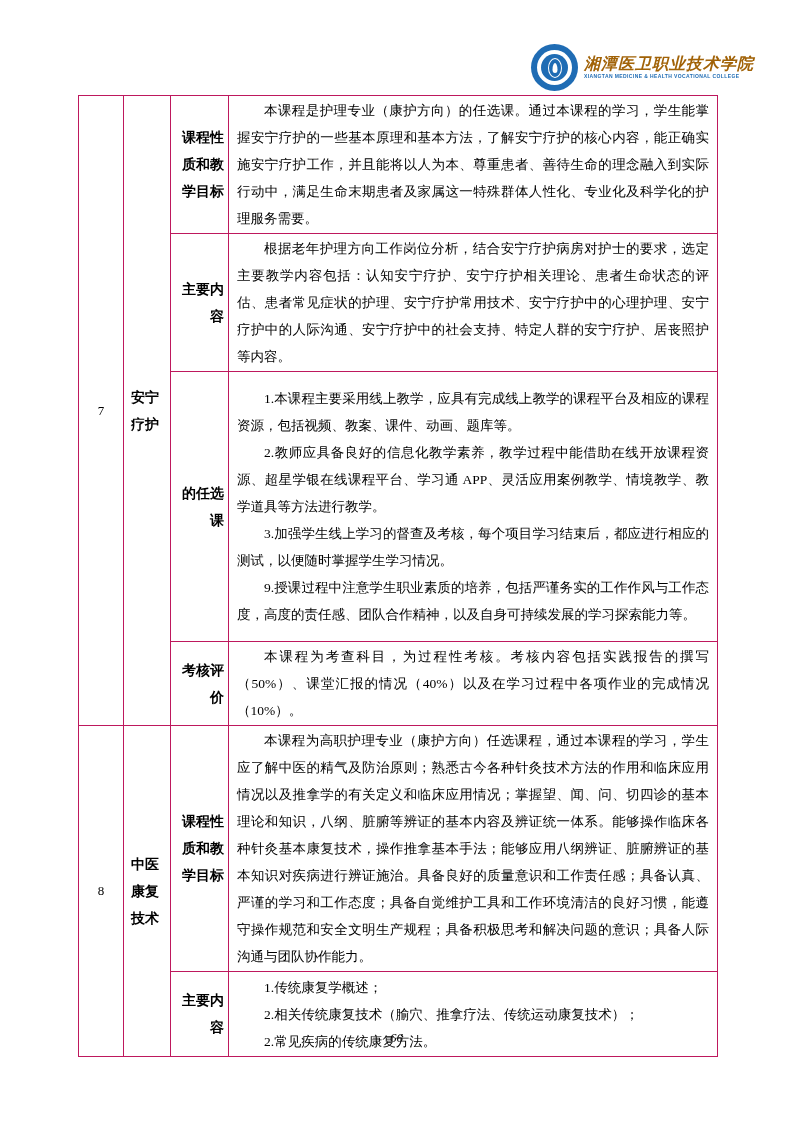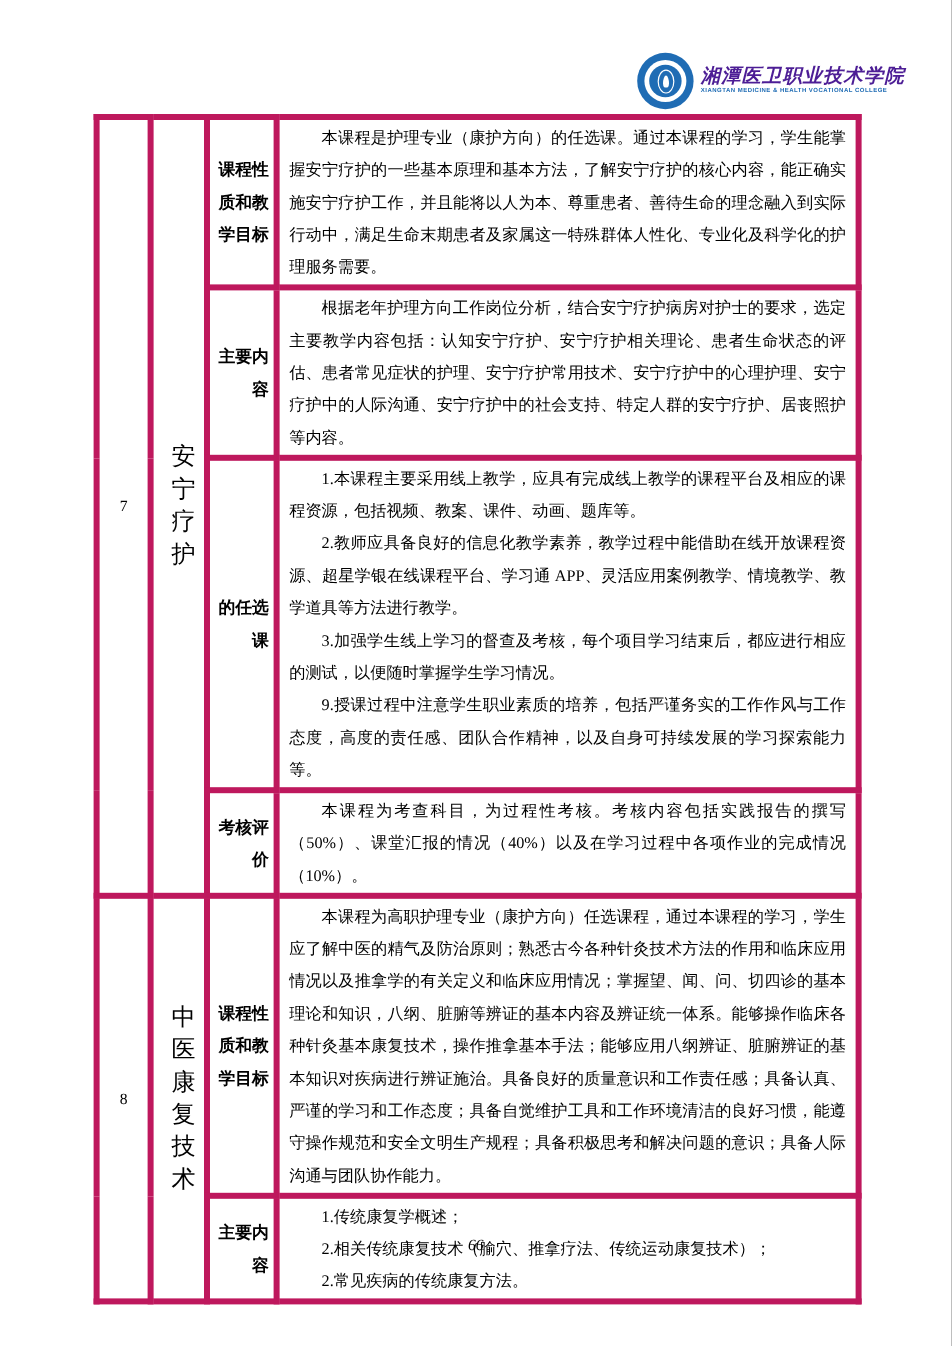--- a/index.html
+++ b/index.html
@@ -64,21 +64,21 @@
     background: #ffffff;
     border-radius: 50% 50% 50% 50% / 65% 65% 35% 35%;
   }
   .logo-text { display: flex; flex-direction: column; line-height: 1.15; }
   .college-name-zh {
     font-family: "Liberation Serif", serif;
     font-weight: 700;
     font-style: italic;
     font-size: 16px;
     letter-spacing: 1px;
-    color: #4c1d95;
+    color: #a16207;
     white-space: nowrap;
   }
   .college-name-en {
     font-family: "Liberation Sans", sans-serif;
     font-weight: 700;
     font-size: 5px;
     letter-spacing: 0.4px;
     color: #1f6cb4;
     white-space: nowrap;
   }
@@ -87,28 +87,28 @@
   table.syllabus {
     position: absolute;
     left: 78px;
     top: 95px;
     width: 640px;
     border-collapse: collapse;
     table-layout: fixed;
     font-size: 13.5px;
   }
   table.syllabus td {
-    border: 5px solid #be185d;
+    border: 1px solid #be185d;
     vertical-align: middle;
   }
   td.col-num   { width: 45px; text-align: center; font-size: 13px; }
   td.col-name  {
-    width: 47px; text-align: right;
+    width: 47px; text-align: left;
     font-family: "Liberation Sans", sans-serif;
-    font-weight: 400; font-size: 20px;
+    font-weight: 700; font-size: 14px;
     padding: 0 7px; line-height: 27px;
   }
   td.col-label {
     width: 58px; text-align: right;
     font-family: "Liberation Sans", sans-serif;
     font-weight: 700; font-size: 14px;
     padding: 0 4px; line-height: 27px;
   }
   td.col-content {
     padding: 1px 8px;

